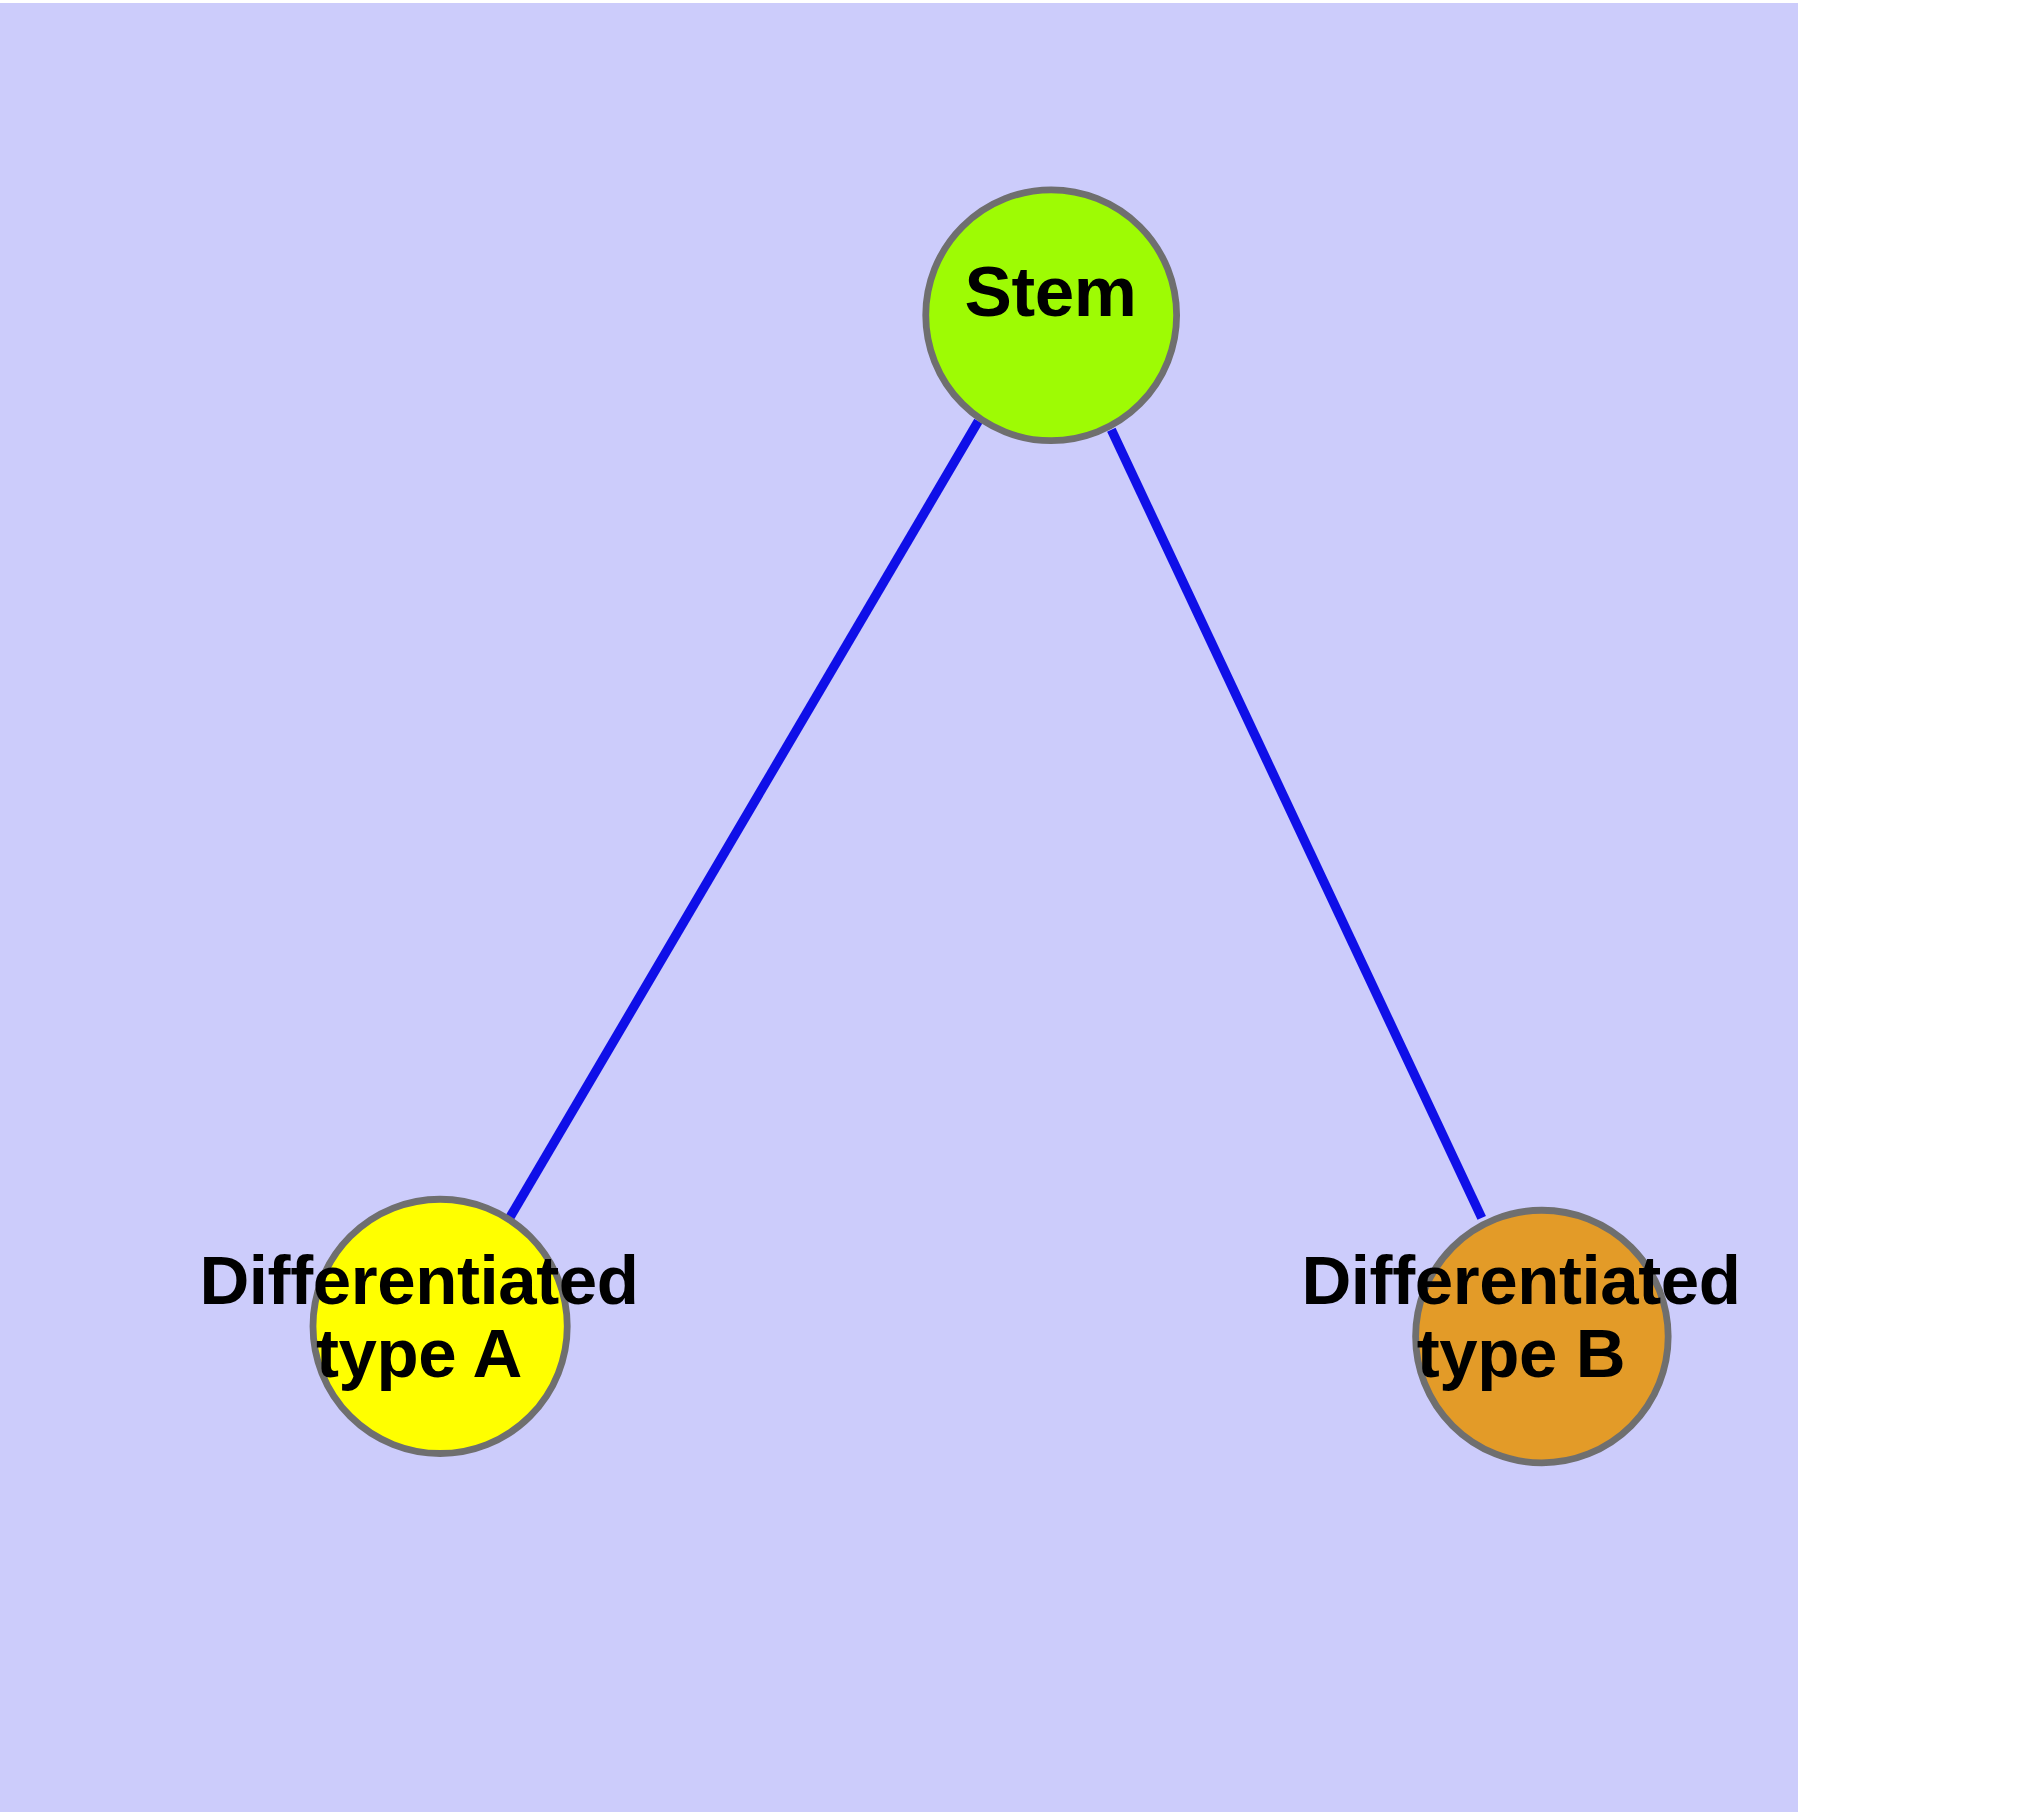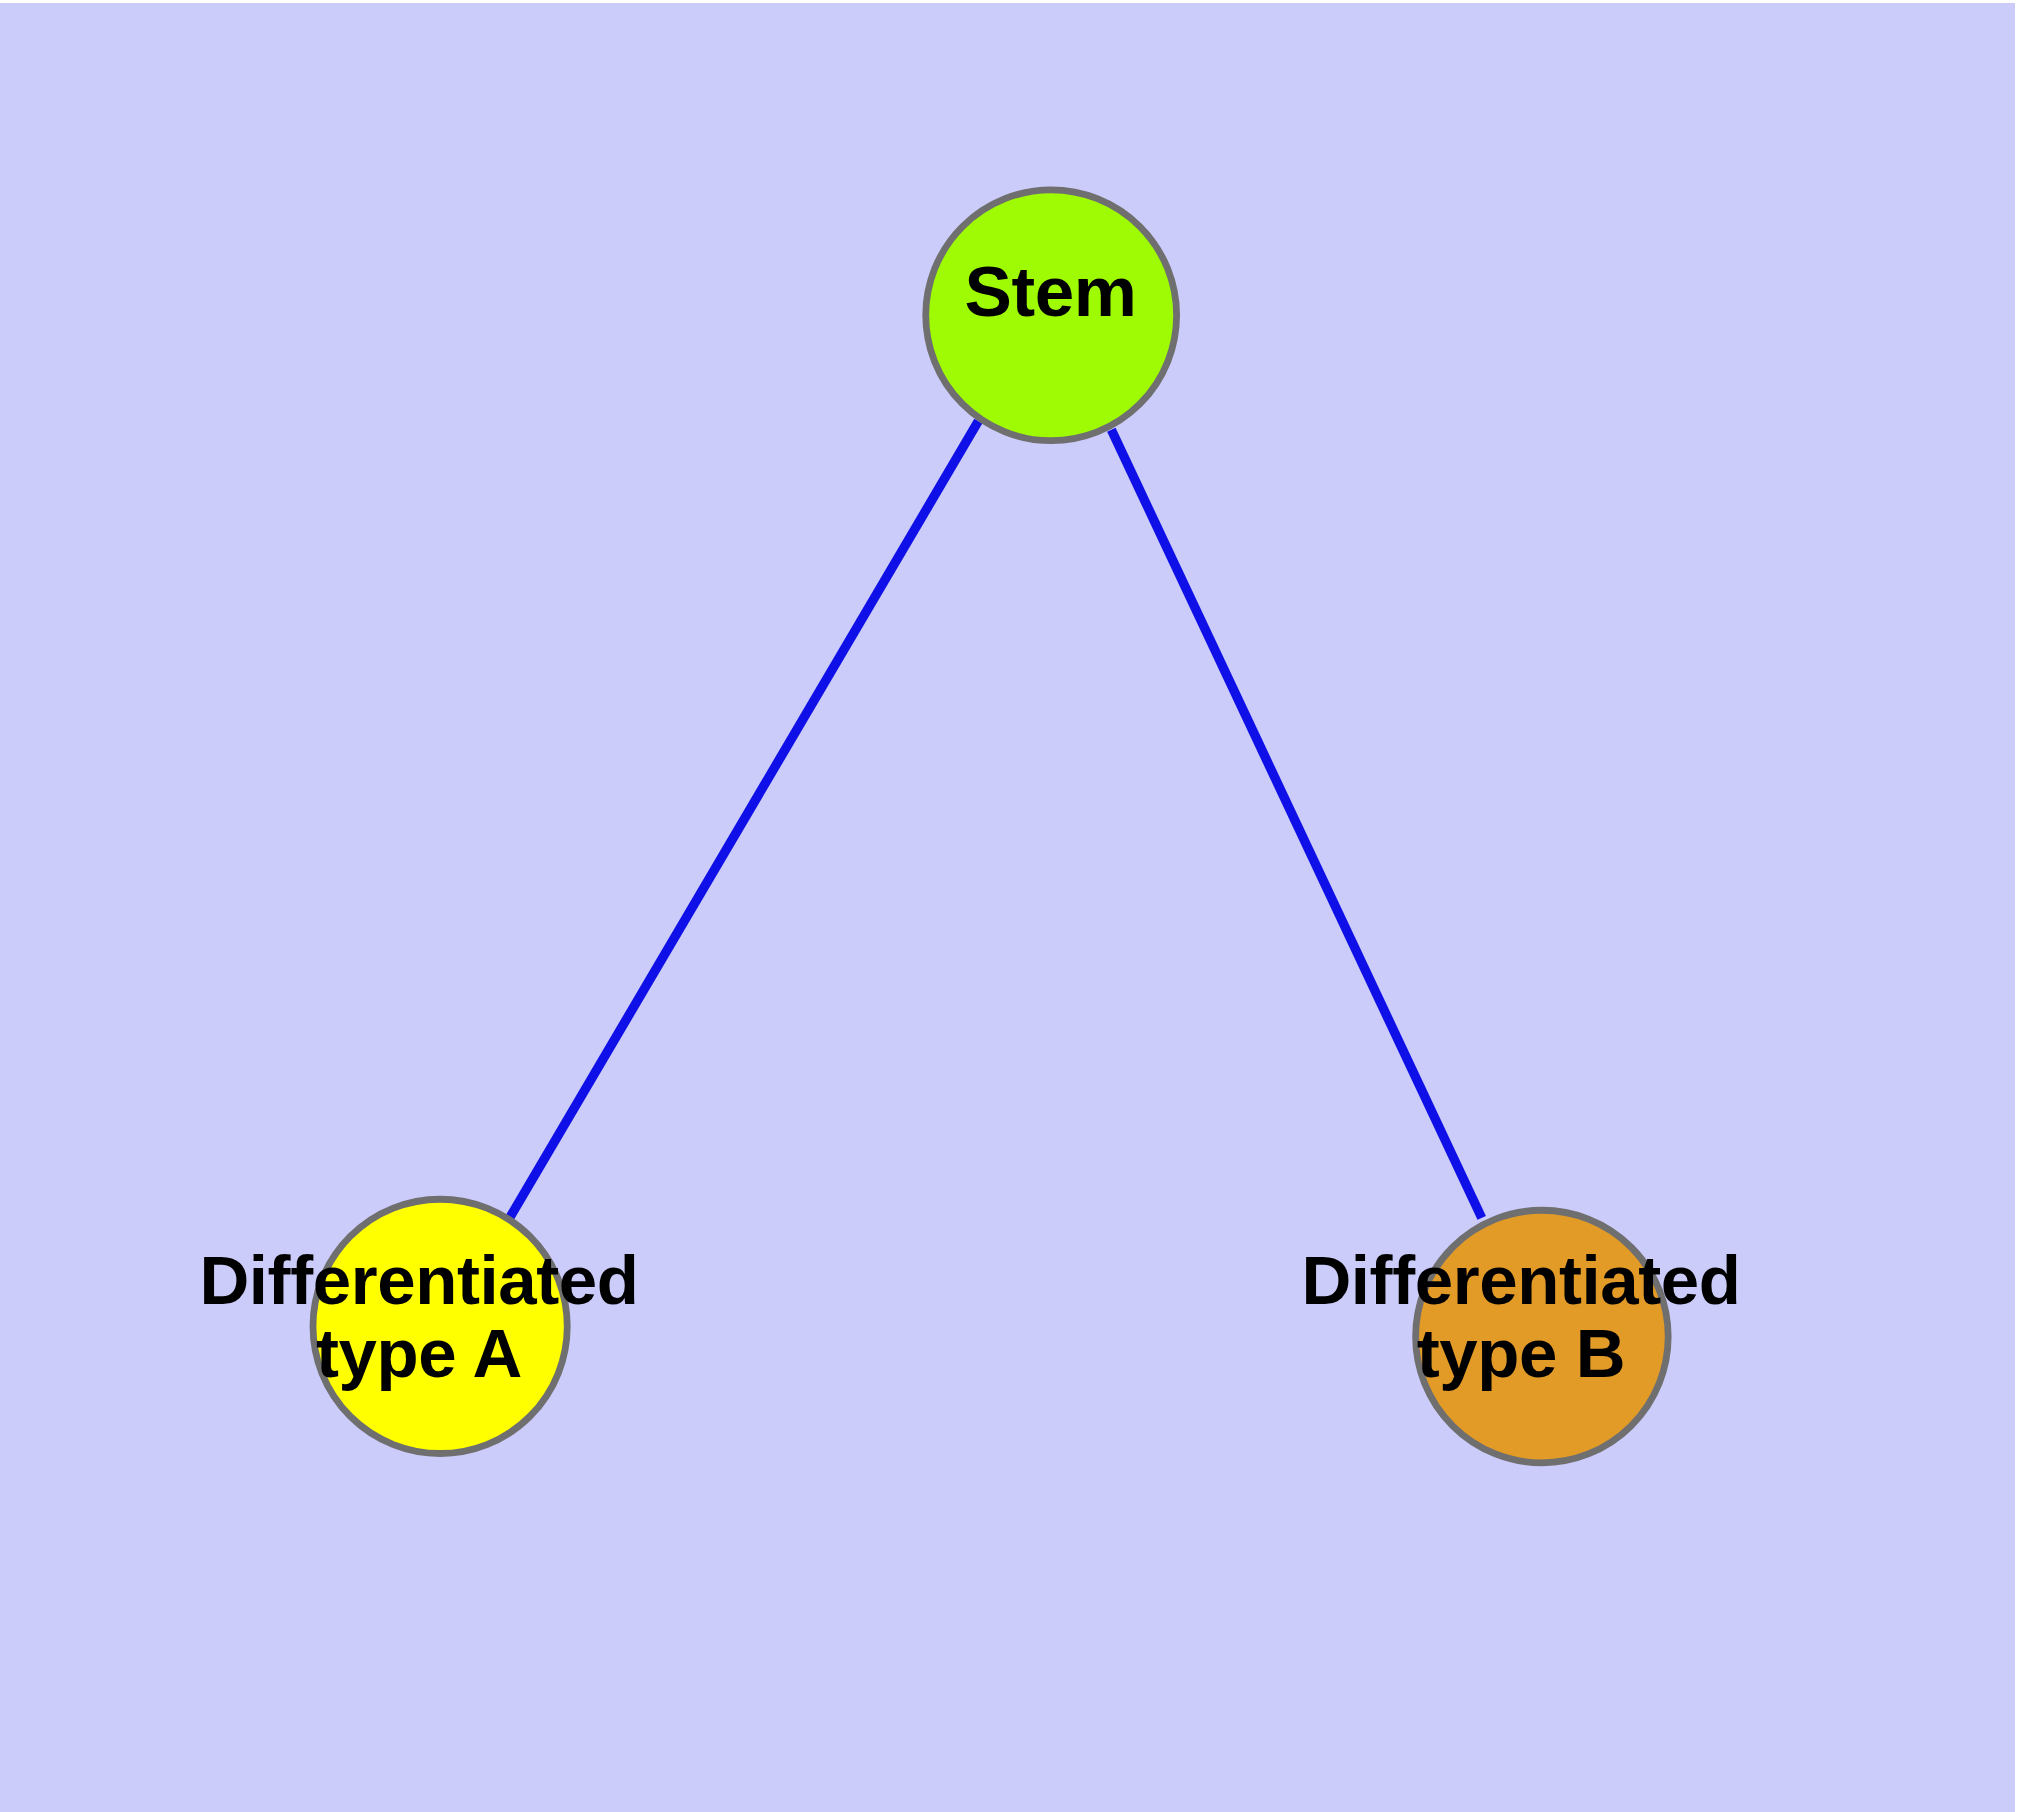--- a/index.html
+++ b/index.html
@@ -2,21 +2,21 @@
 <html style="font-size:13.6px"><head>
 <meta charset="utf-8">
 <style>
   html, body {
     margin: 0;
     padding: 0;
     background: #ffffff;
   }
   #canvas {
     position: relative;
-    width: 2015px;
+    width: 1798px;
     height: 1812px;
     background: #ffffff;
     overflow: hidden;
     font-family: "Liberation Sans", sans-serif;
   }
   #plot-bg {
     position: absolute;
     left: 0;
     top: 3.4px;
     width: 2021px;

